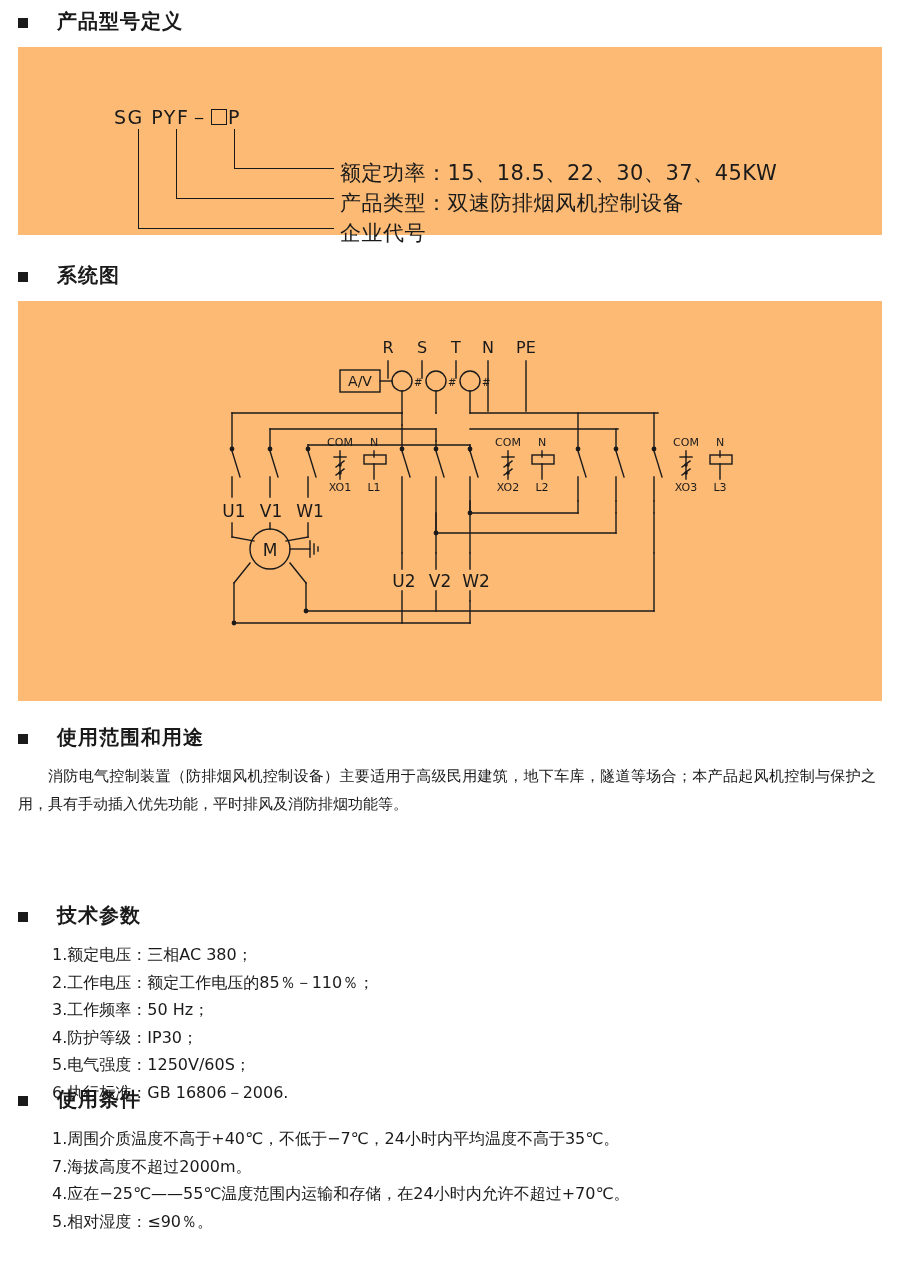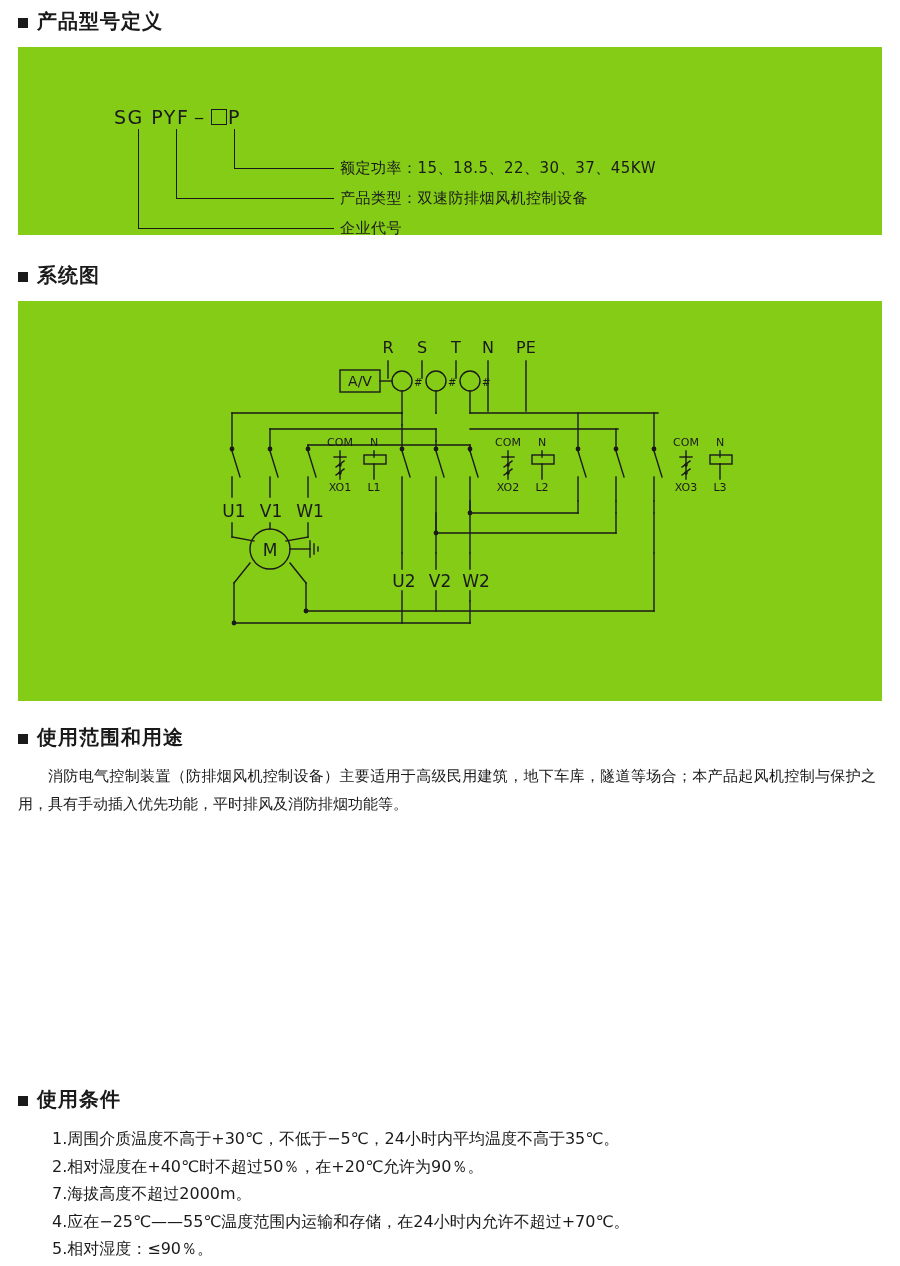--- a/index.html
+++ b/index.html
@@ -24,34 +24,35 @@
   }
 
   
   .sec-head {
     display: flex;
     align-items: center;
     font-size: 20px;
     font-weight: bold;
     letter-spacing: 1px;
     margin: 0 0 12px 18px;
+    gap: 20px;
   }
   .sec-head .bullet {
     width: 10px;
     height: 10px;
     background: #1a1a1a;
     display: inline-block;
     margin-right: 9px;
     position: relative;
     top: 1px;
   }
 
   
   .panel {
-    background: #84cc16;
+    background: #fdba74;
     margin: 0 18px;
     position: relative;
   }
   #panel-model { height: 188px; }
   #panel-diagram { height: 400px; }
 
   
   .model-wrap {
     position: absolute;
     left: 0; top: 0;
@@ -69,21 +70,21 @@
     display: inline-block;
     width: 14px; height: 14px;
     border: 1.4px solid #1a1a1a;
     position: relative;
     top: 1px;
     margin: 0 1px;
   }
   .ln { position: absolute; background: #1a1a1a; }
   .lbl {
     position: absolute;
-    font-size: 15px;
+    font-size: 21px;
     white-space: nowrap;
     letter-spacing: 0.5px;
   }
 
   
   .para {
     margin: 0 24px 0 18px;
     font-size: 15px;
     line-height: 1.85;
     text-align: justify;
@@ -345,28 +346,41 @@
   </div>
 
   <div class="block" style="top:724px;">
     <div class="sec-head">
       <span class="bullet"></span>
       <span>使用范围和用途</span>
     </div>
     <p class="para">消防电气控制装置（防排烟风机控制设备）主要适用于高级民用建筑，地下车库，隧道等场合；本产品起风机控制与保护之用，具有手动插入优先功能，平时排风及消防排烟功能等。</p>
   </div>
 
+  <div class="block" style="top:902px;">
+    <div class="sec-head">
+      <span class="bullet"></span>
+      <span>技术参数</span>
+    </div>
+    <ul class="numlist">
+      <li>1.额定电压：三相AC 380；</li>
+      <li>2.工作电压：额定工作电压的85％－110％；</li>
+      <li>3.工作频率：50 Hz；</li>
+      <li>4.防护等级：IP30；</li>
+      <li>5.电气强度：1250V/60S；</li>
+      <li>6.执行标准：GB 16806－2006.</li>
+    </ul>
+  </div>
 
   <div class="block" style="top:1086px;">
     <div class="sec-head">
       <span class="bullet"></span>
       <span>使用条件</span>
     </div>
     <ul class="numlist">
-      <li>1.周围介质温度不高于+30℃，不低于−5℃，24小时内平均温度不高于35℃。</li>
-      <li>2.相对湿度在+40℃时不超过50％，在+20℃允许为90％。</li>
+      <li>1.周围介质温度不高于+40℃，不低于−7℃，24小时内平均温度不高于35℃。</li>
       <li>7.海拔高度不超过2000m。</li>
       <li>4.应在−25℃——55℃温度范围内运输和存储，在24小时内允许不超过+70℃。</li>
       <li>5.相对湿度：≤90％。</li>
     </ul>
   </div>
 
 </div>
 
 </body></html>

